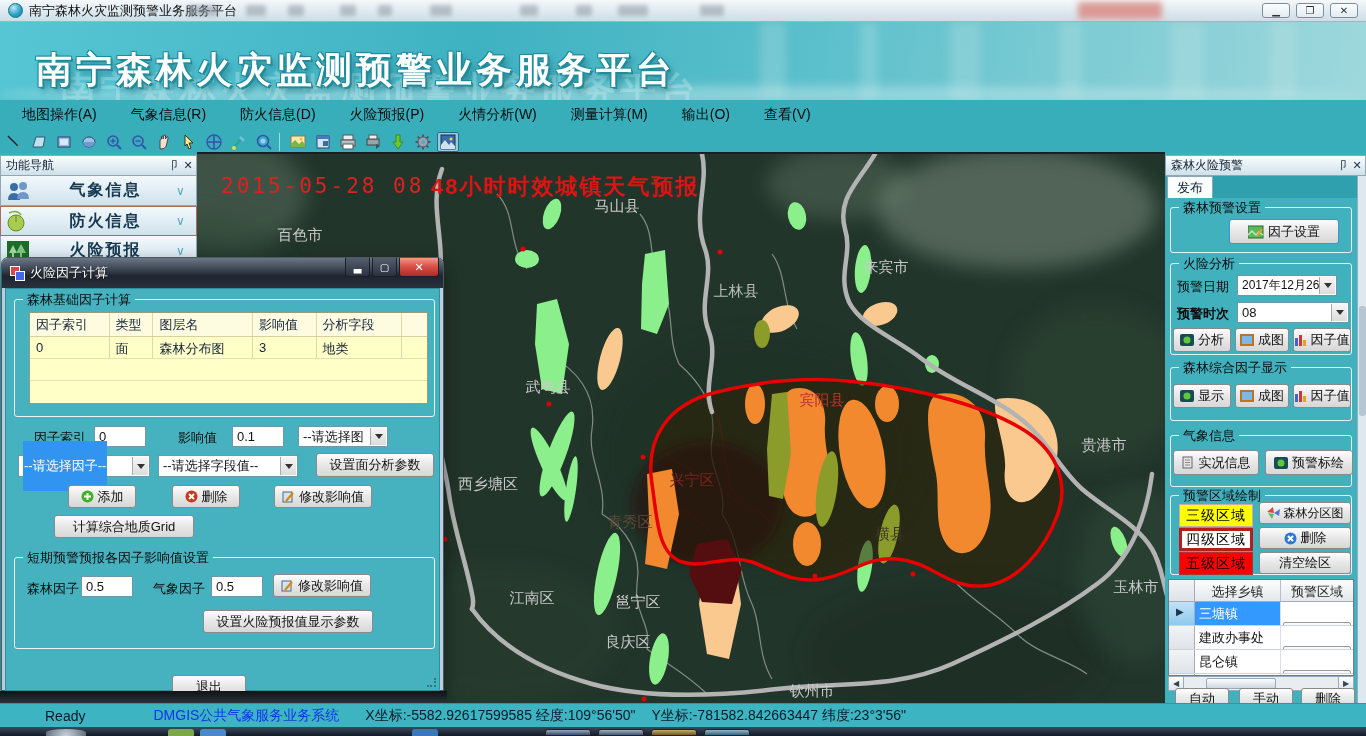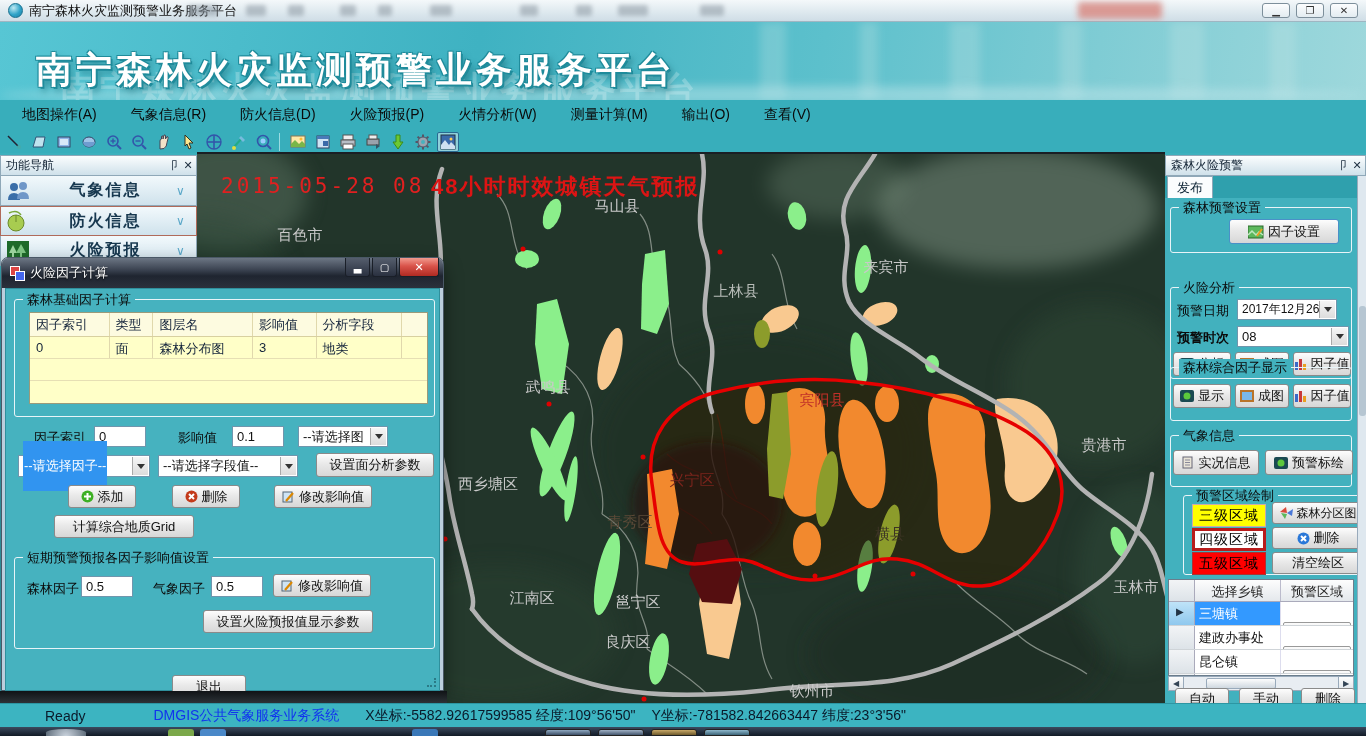--- a/index.html
+++ b/index.html
@@ -621,21 +621,21 @@
             <svg width="16" height="14">
               <rect x="0" y="1" width="15" height="12" fill="#5cb85c" stroke="#2a6a2a"></rect>
               <path d="M0,10 l4,-4 4,4 3,-3 4,3" stroke="#bfe8bf" fill="none" stroke-width="1.5"></path>
               <line x1="9" y1="11" x2="14" y2="4" stroke="#e8a020" stroke-width="2"></line>
             </svg>
           </span>
         <span>因子设置</span>
       </div>
     </div>
 
-    <div class="grp" style="left:5px; top:108px; width:182px; height:92px;margin-top:24px;">
+    <div class="grp" style="left:5px; top:108px; width:182px; height:92px;">
       <span class="grp-label rp-grp-label">火险分析</span>
       <span class="lbl" style="position:absolute; left:6px; top:14px;">预警日期</span>
       <div class="combo" style="position:absolute; left:66px; top:11px; width:100px; height:21px;">
         <span style="font-size:12px">2017年12月26日</span>
         <span class="arrow">
             <span class="tri-down"></span>
           </span>
       </div>
       <span class="lbl" style="position:absolute; left:6px; top:41px;font-weight:bold;">预警时次</span>
       <div class="combo" style="position:absolute; left:66px; top:38px; width:112px; height:21px;">
@@ -723,21 +723,21 @@
         <span class="bi">
             <svg width="14" height="12">
               <rect x="0" y="0" width="14" height="12" rx="2" fill="#1a4a52"></rect>
               <circle cx="7" cy="6" r="3.5" fill="#5cc83c"></circle>
             </svg>
           </span>
         <span>预警标绘</span>
       </div>
     </div>
 
-    <div class="grp" style="left:5px; top:340px; width:182px; height:80px;margin-left:13px;">
+    <div class="grp" style="left:5px; top:340px; width:182px; height:80px;">
       <span class="grp-label rp-grp-label">预警区域绘制</span>
       <div class="level-chip" style="top:8px; background:#ffff00; border:1px solid #caa;">三级区域</div>
       <div class="level-chip" style="top:32px; background:#fff; border:3px solid #b91c1c;">四级区域</div>
       <div class="level-chip" style="top:56px; background:#ff0000; border:1px solid #a33;">五级区域</div>
       <div class="btn" style="position:absolute; left:88px; top:6px; width:92px; height:22px;">
         <span class="bi">
             <svg width="13" height="12">
               <path d="M0,5 L6,0 L7,6 Z" fill="#d84a3a"></path>
               <path d="M7,6 L13,2 L12,9 Z" fill="#4a78d8"></path>
               <path d="M1,6 L7,7 L5,12 Z" fill="#5cb85c"></path>

